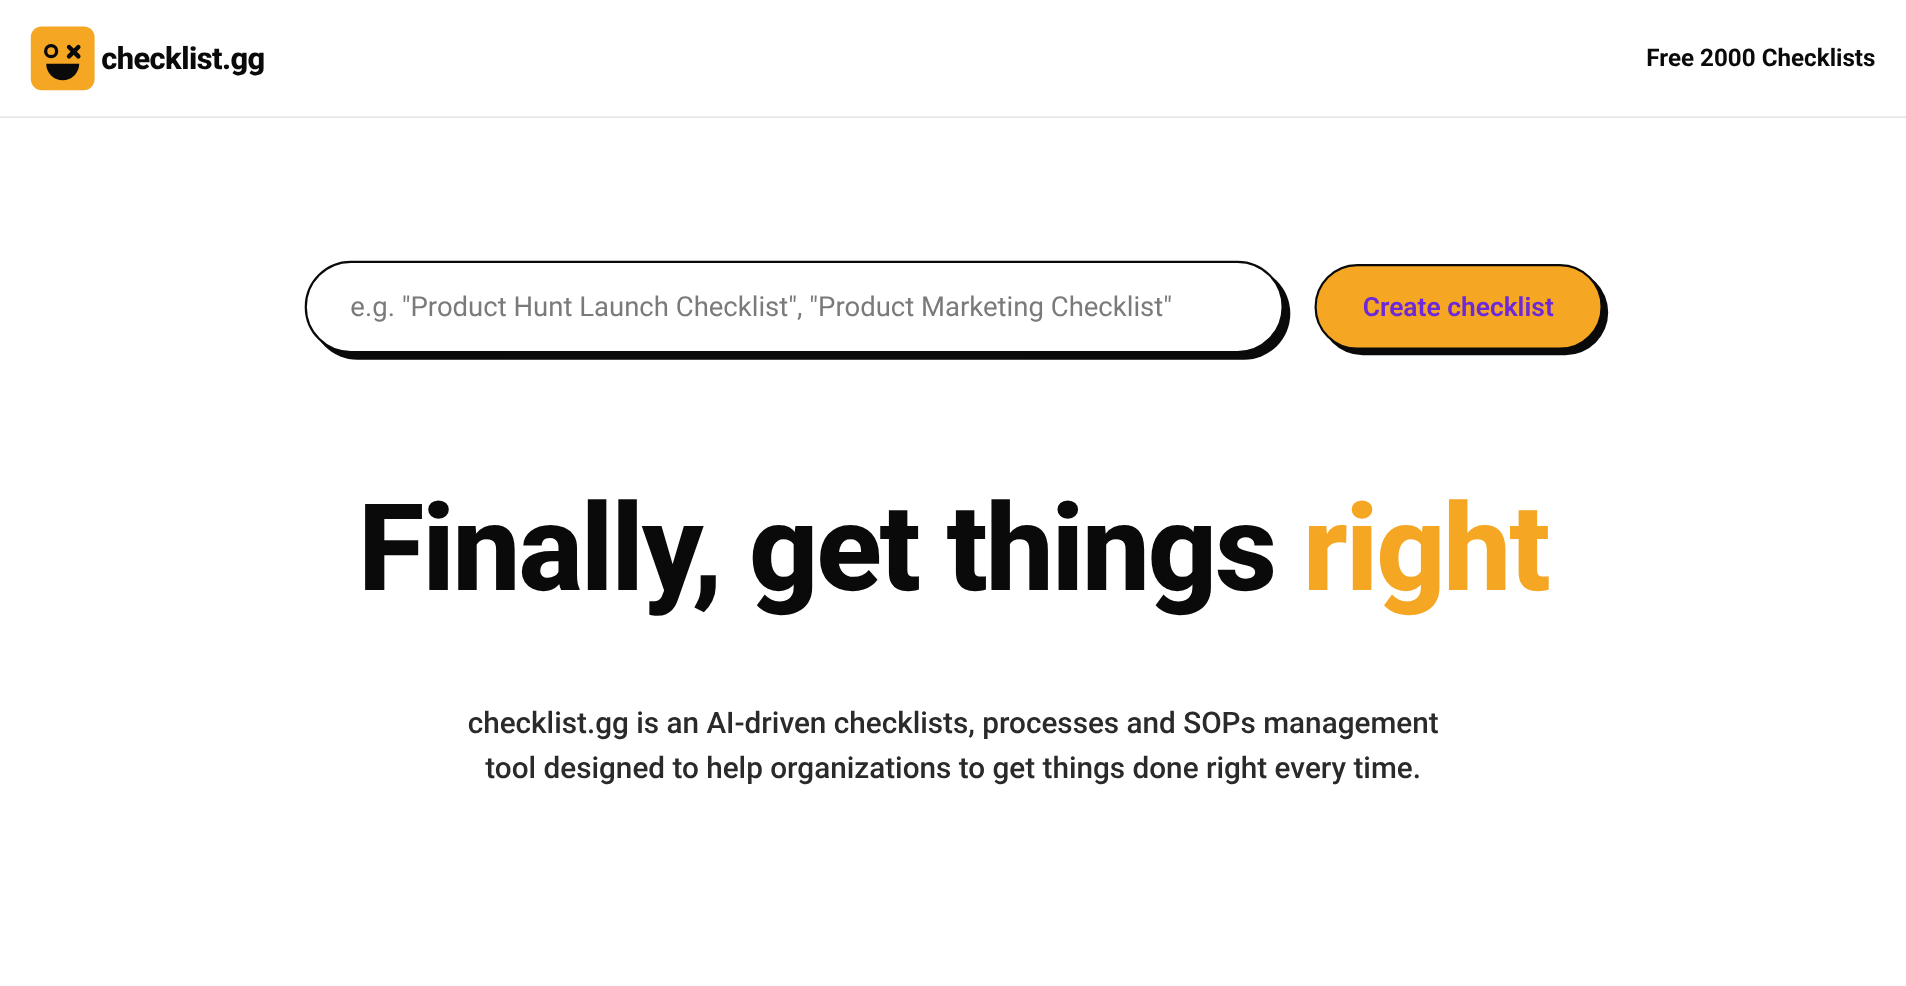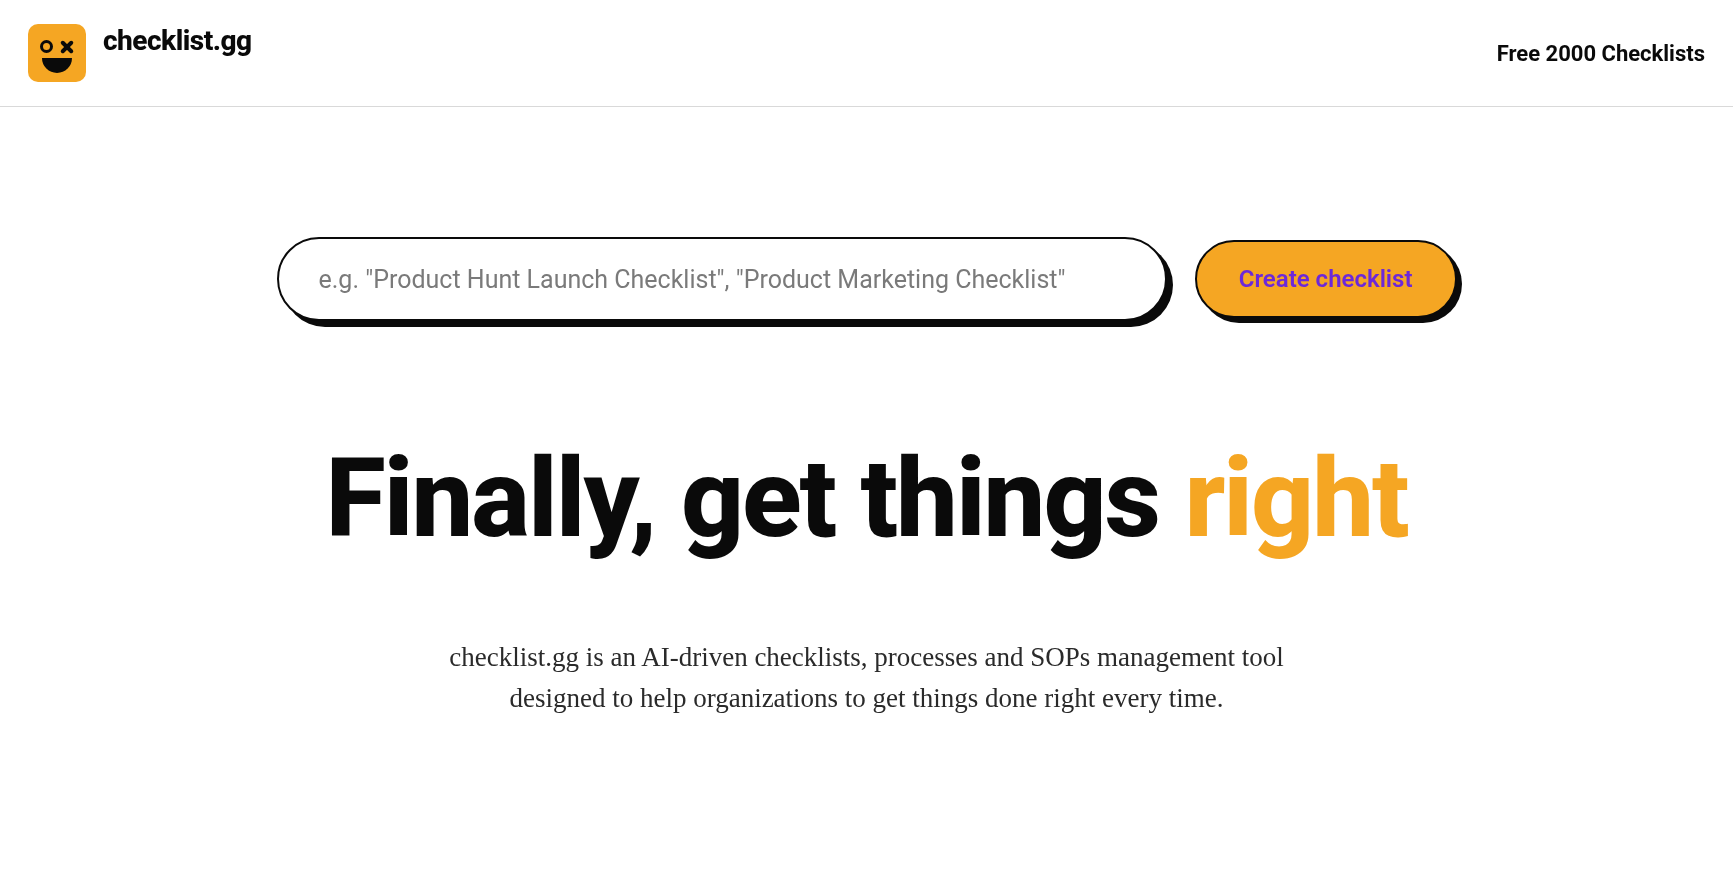--- a/index.html
+++ b/index.html
@@ -14,21 +14,22 @@
     }
     .header {
       display: flex;
       align-items: center;
       justify-content: space-between;
       padding: 24px 28px;
       border-bottom: 1px solid #d9d9d9;
     }
     .brand {
       display: flex;
-      gap: 17px;
+      align-items: center;
+      gap: 6px;
     }
     .logo {
       width: 58px;
       height: 58px;
       background: #f5a623;
       border-radius: 10px;
       display: flex;
       flex-direction: column;
       align-items: center;
       justify-content: center;
@@ -139,21 +140,20 @@
     .headline .accent {
       color: #f5a623;
     }
     .subtext {
       font-size: 27px;
       line-height: 1.55;
       color: #2a2a2a;
       max-width: 920px;
       margin: 0 auto;
       font-weight: 500;
-      font-family: Liberation Serif, serif;
     }
   </style>
 </head>
 <body>
 
 <header class="header">
   <div class="brand">
     <div class="logo">
       <div class="logo-eyes">
         <div class="logo-eye-o"></div>

